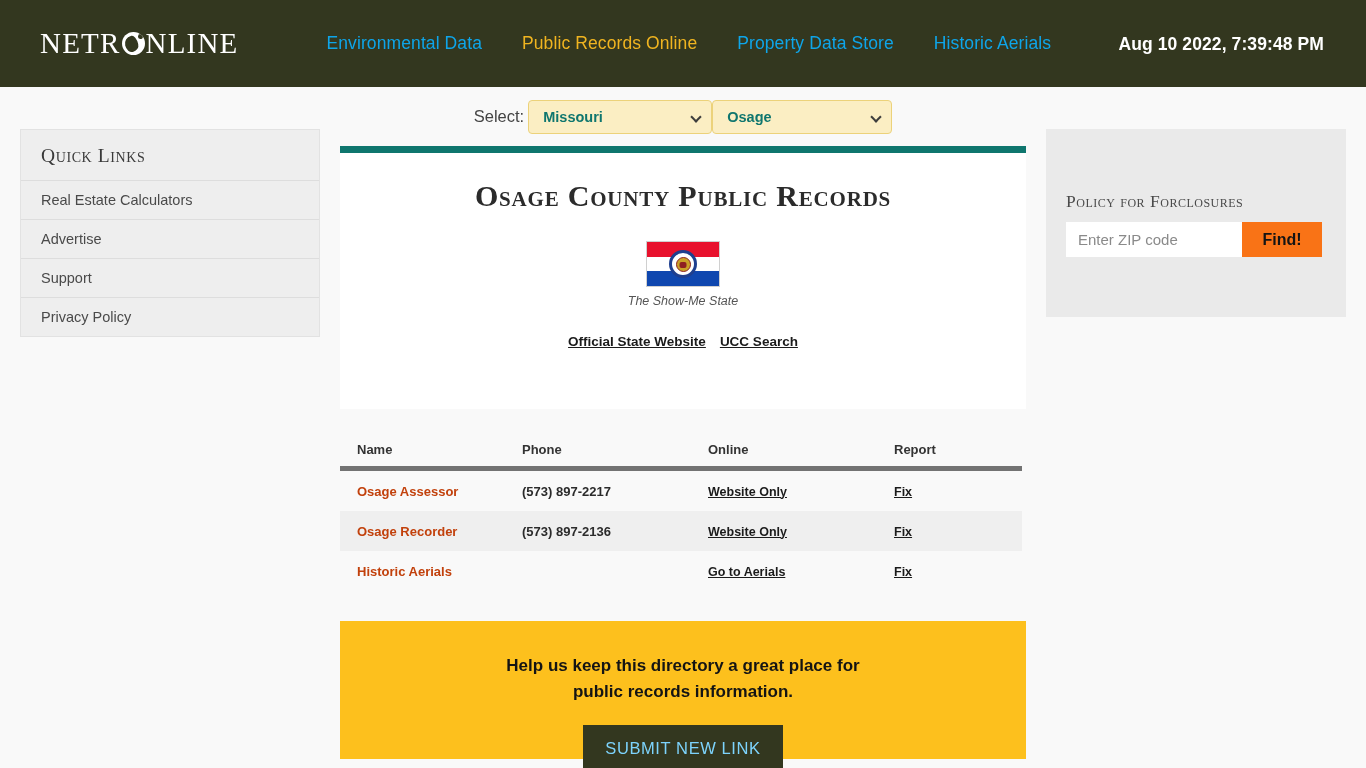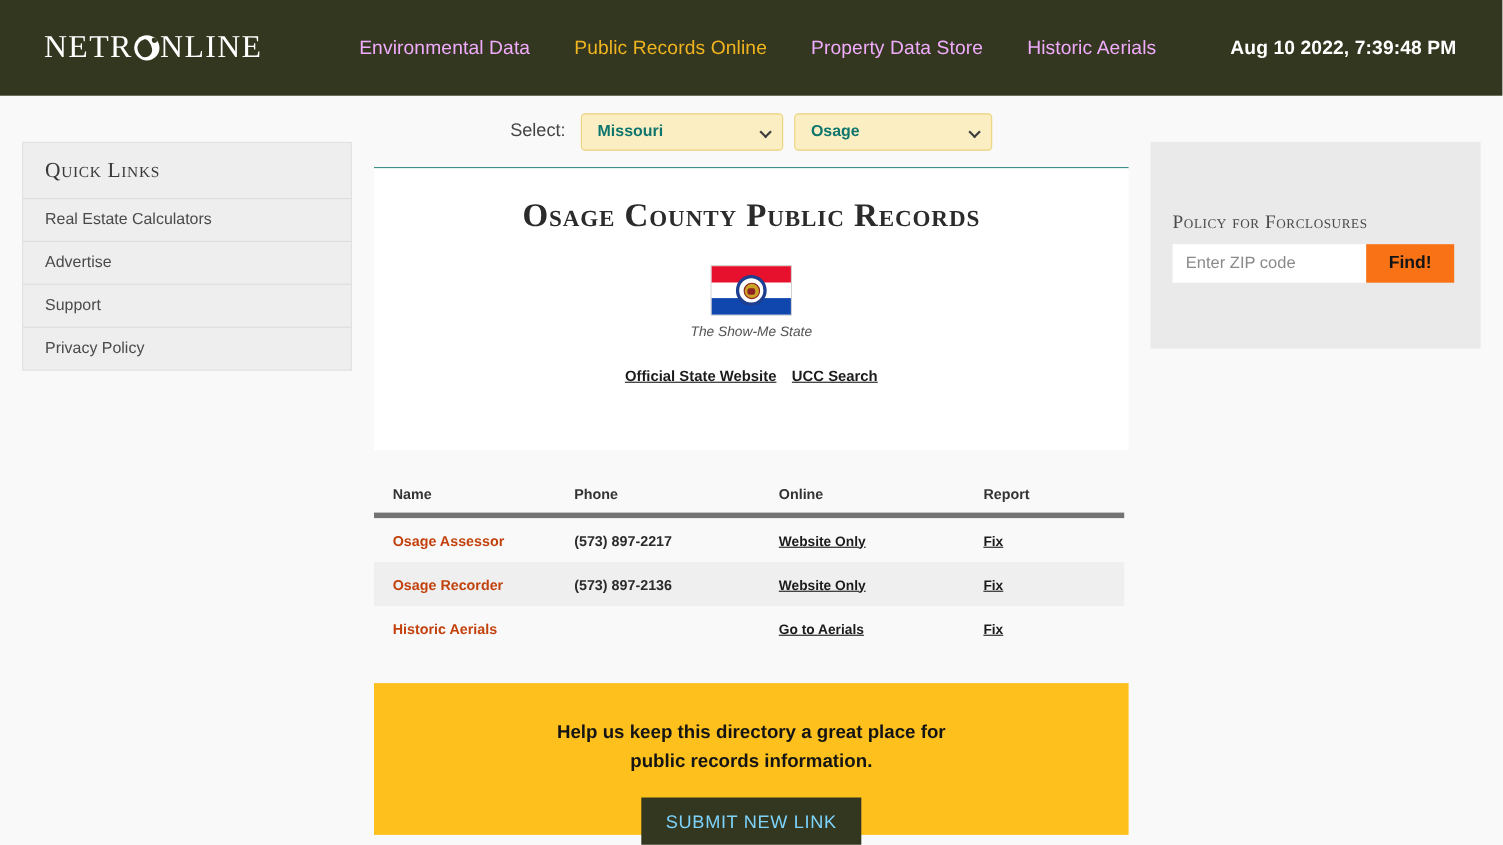--- a/index.html
+++ b/index.html
@@ -72,21 +72,21 @@
   }
 
   .nav {
     display: flex;
     align-items: center;
     margin-left: 68px;
     gap: 0px;
   }
   .nav-item {
     font-size: 17.5px;
-    color: #f0abfc;
+    color: #0ea5e9;
     padding: 0 20px;
     cursor: pointer;
     letter-spacing: 0.1px;
   }
   .nav-item.active { color: #f0b420; }
 
   .clock {
     position: absolute;
     right: 42px;
     top: 50%;
@@ -135,22 +135,21 @@
     left: 340px;
     top: 0px;
     width: 686px;
   }
 
   .selectbar {
     height: 66px;
     display: flex;
     align-items: center;
     justify-content: center;
-    gap: 10px;
-    border-bottom: 1px solid #0f766e;
+    border-bottom: 7px solid #0f766e;
   }
   .select-label {
     font-size: 16.5px;
     color: #444;
     margin-right: 4px;
   }
   .dropdown {
     position: relative;
     background: #fbeec3;
     border: 1px solid #ecd27a;

